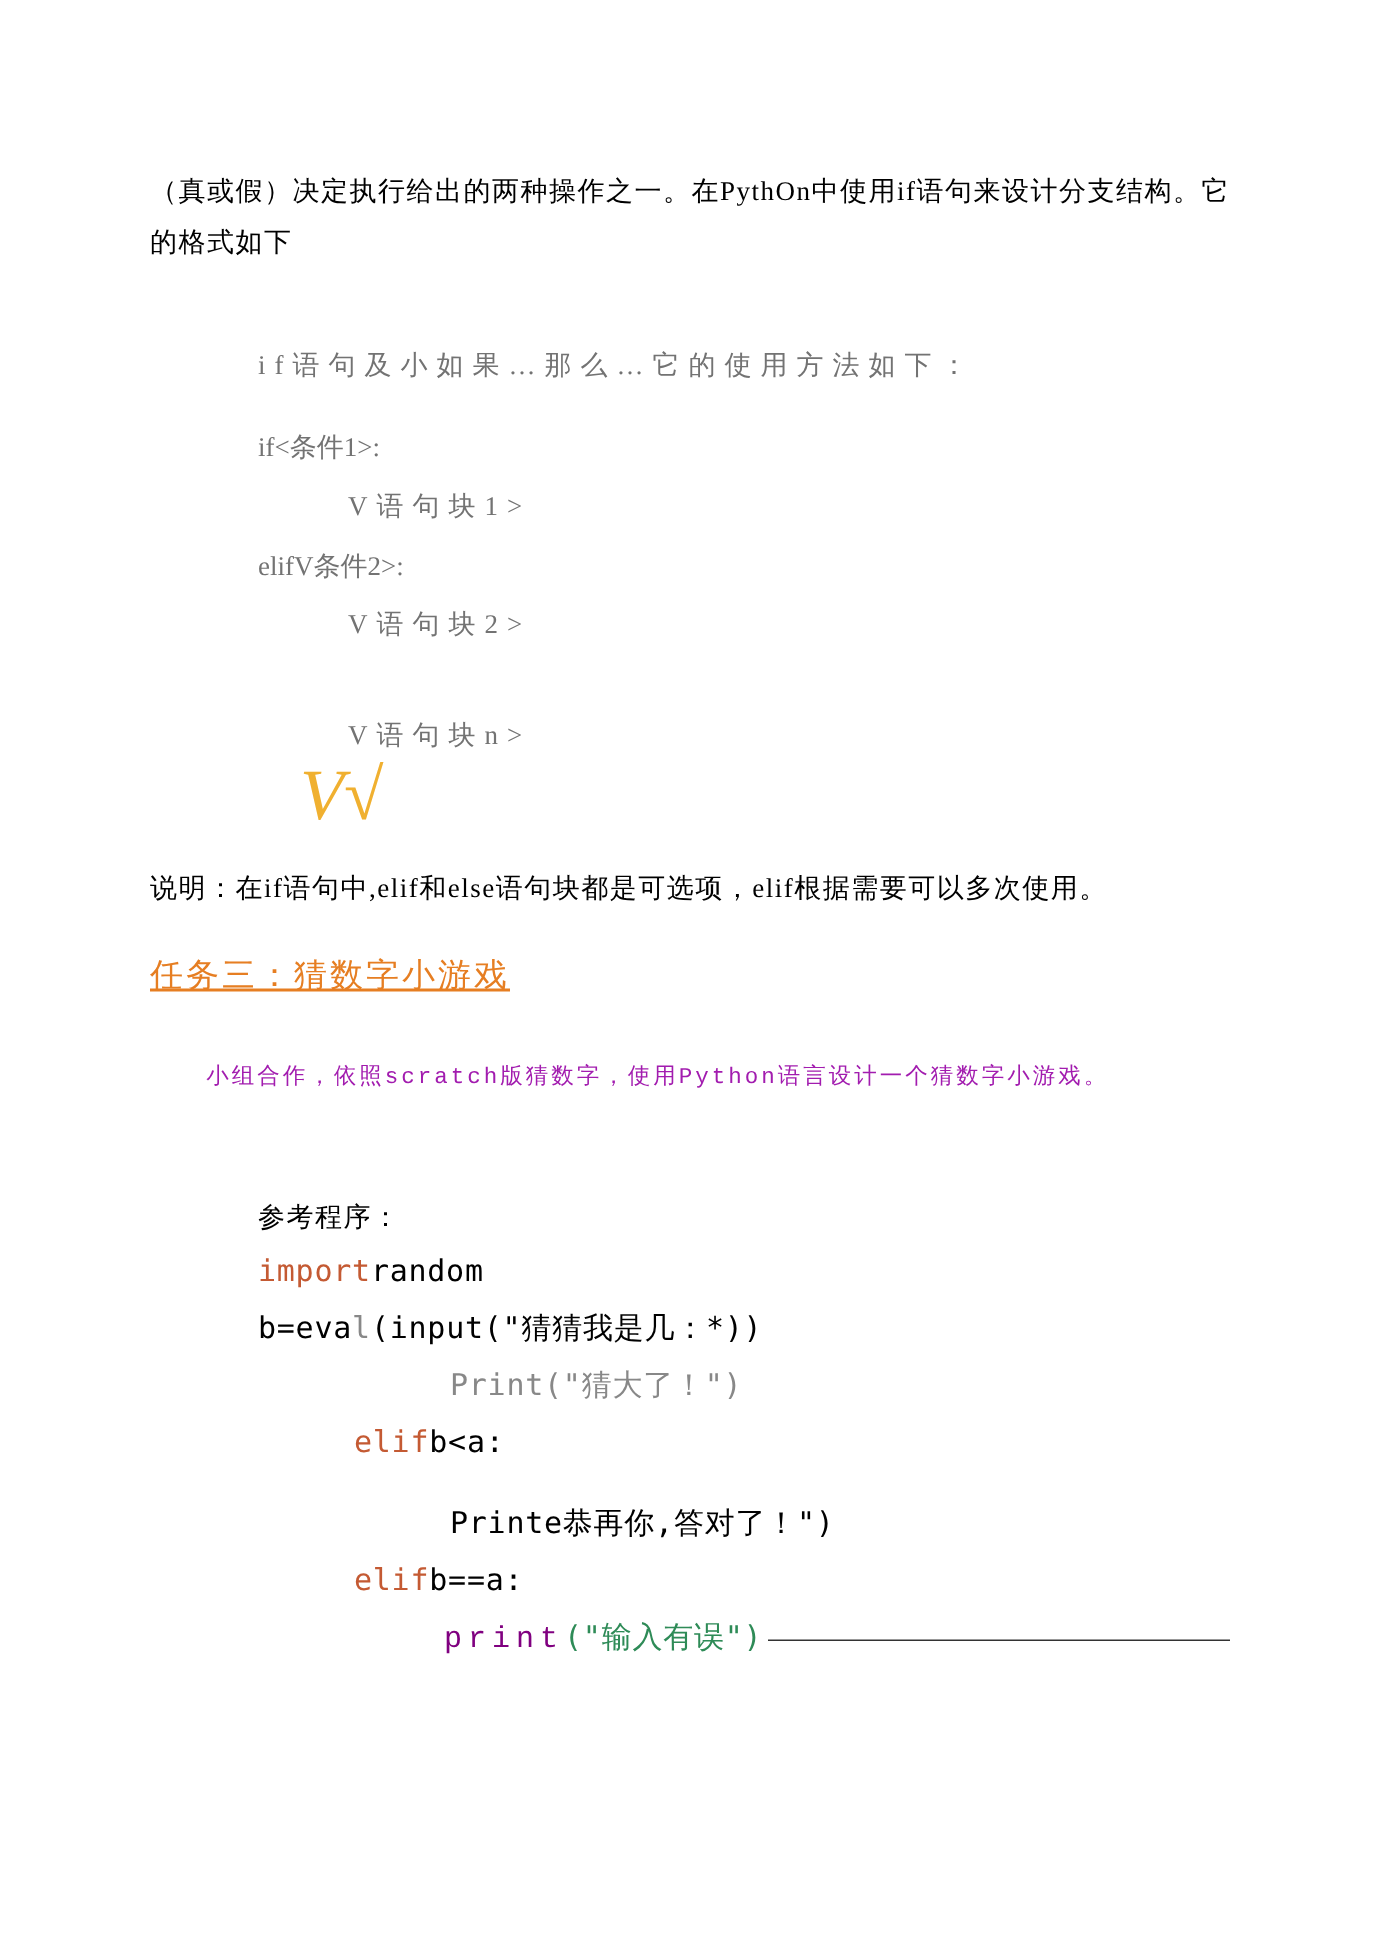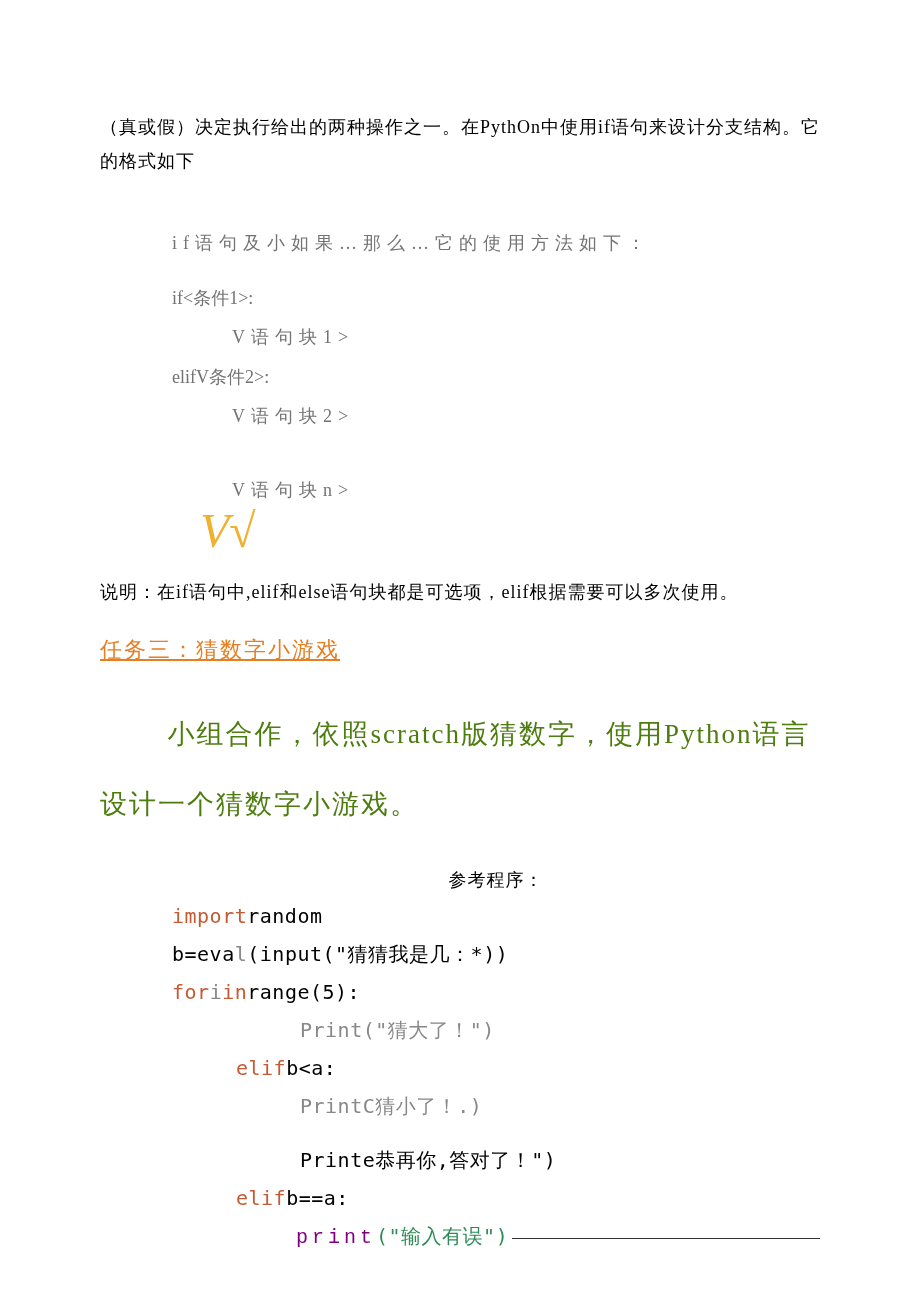--- a/index.html
+++ b/index.html
@@ -34,29 +34,29 @@
   .note { margin-top: 20px; letter-spacing: 1px; }
   .task-title {
     color: #e67e22;
     font-family: "Microsoft YaHei", sans-serif;
     font-size: 22px;
     margin-top: 20px;
     letter-spacing: 2px;
     text-decoration: underline;
   }
   .task-body {
-    color: #4d7c0f;
-    font-family: Liberation Serif, serif;
-    font-size: 27px;
+    color: #a21caf;
+    font-family: Liberation Mono, monospace;
+    font-size: 15px;
     margin-top: 28px;
     line-height: 2.6;
     letter-spacing: 2px;
     text-indent: 2.5em;
   }
-  .ref { margin-top: 24px; padding-left: 72px; letter-spacing: 1px; text-align: center; }
+  .ref { margin-top: 56px; padding-left: 72px; letter-spacing: 1px; }
   .code {
     font-family: "SimSun", monospace;
     font-size: 20px;
     padding-left: 72px;
     line-height: 1.9;
     letter-spacing: 0.5px;
   }
   .code .lvl1 { padding-left: 64px; }
   .code .lvl2 { padding-left: 128px; }
   .underline-row {
@@ -100,28 +100,24 @@
 
 <div class="ref">参考程序：</div>
 
 <div class="code">
   <div>
     <span class="brown-alt">import</span><span>random</span>
   </div>
   <div>
     <span>b=eva</span><span class="gray">l</span><span>(input("猜猜我是几：*))</span>
   </div>
-  <div>
-    <span class="brown-alt">for</span><span class="gray">i</span><span class="brown-alt">in</span><span>range(5):</span>
-  </div>
   <div class="lvl2 gray">Print("猜大了！")</div>
   <div class="lvl1">
     <span class="brown-alt">elif</span><span>b&lt;a:</span>
   </div>
-  <div class="lvl2 gray">PrintC猜小了！.)</div>
   <div class="lvl2" style="margin-top:16px;">
     <span>Printe恭再你,答对了！")</span>
   </div>
   <div class="lvl1">
     <span class="brown-alt">elif</span><span>b==a:</span>
   </div>
   <div class="underline-row last">
     <span class="purple" style="letter-spacing:4px;">print</span>
       <span class="green">("输入有误")</span>
     <span class="underline-fill"></span>

